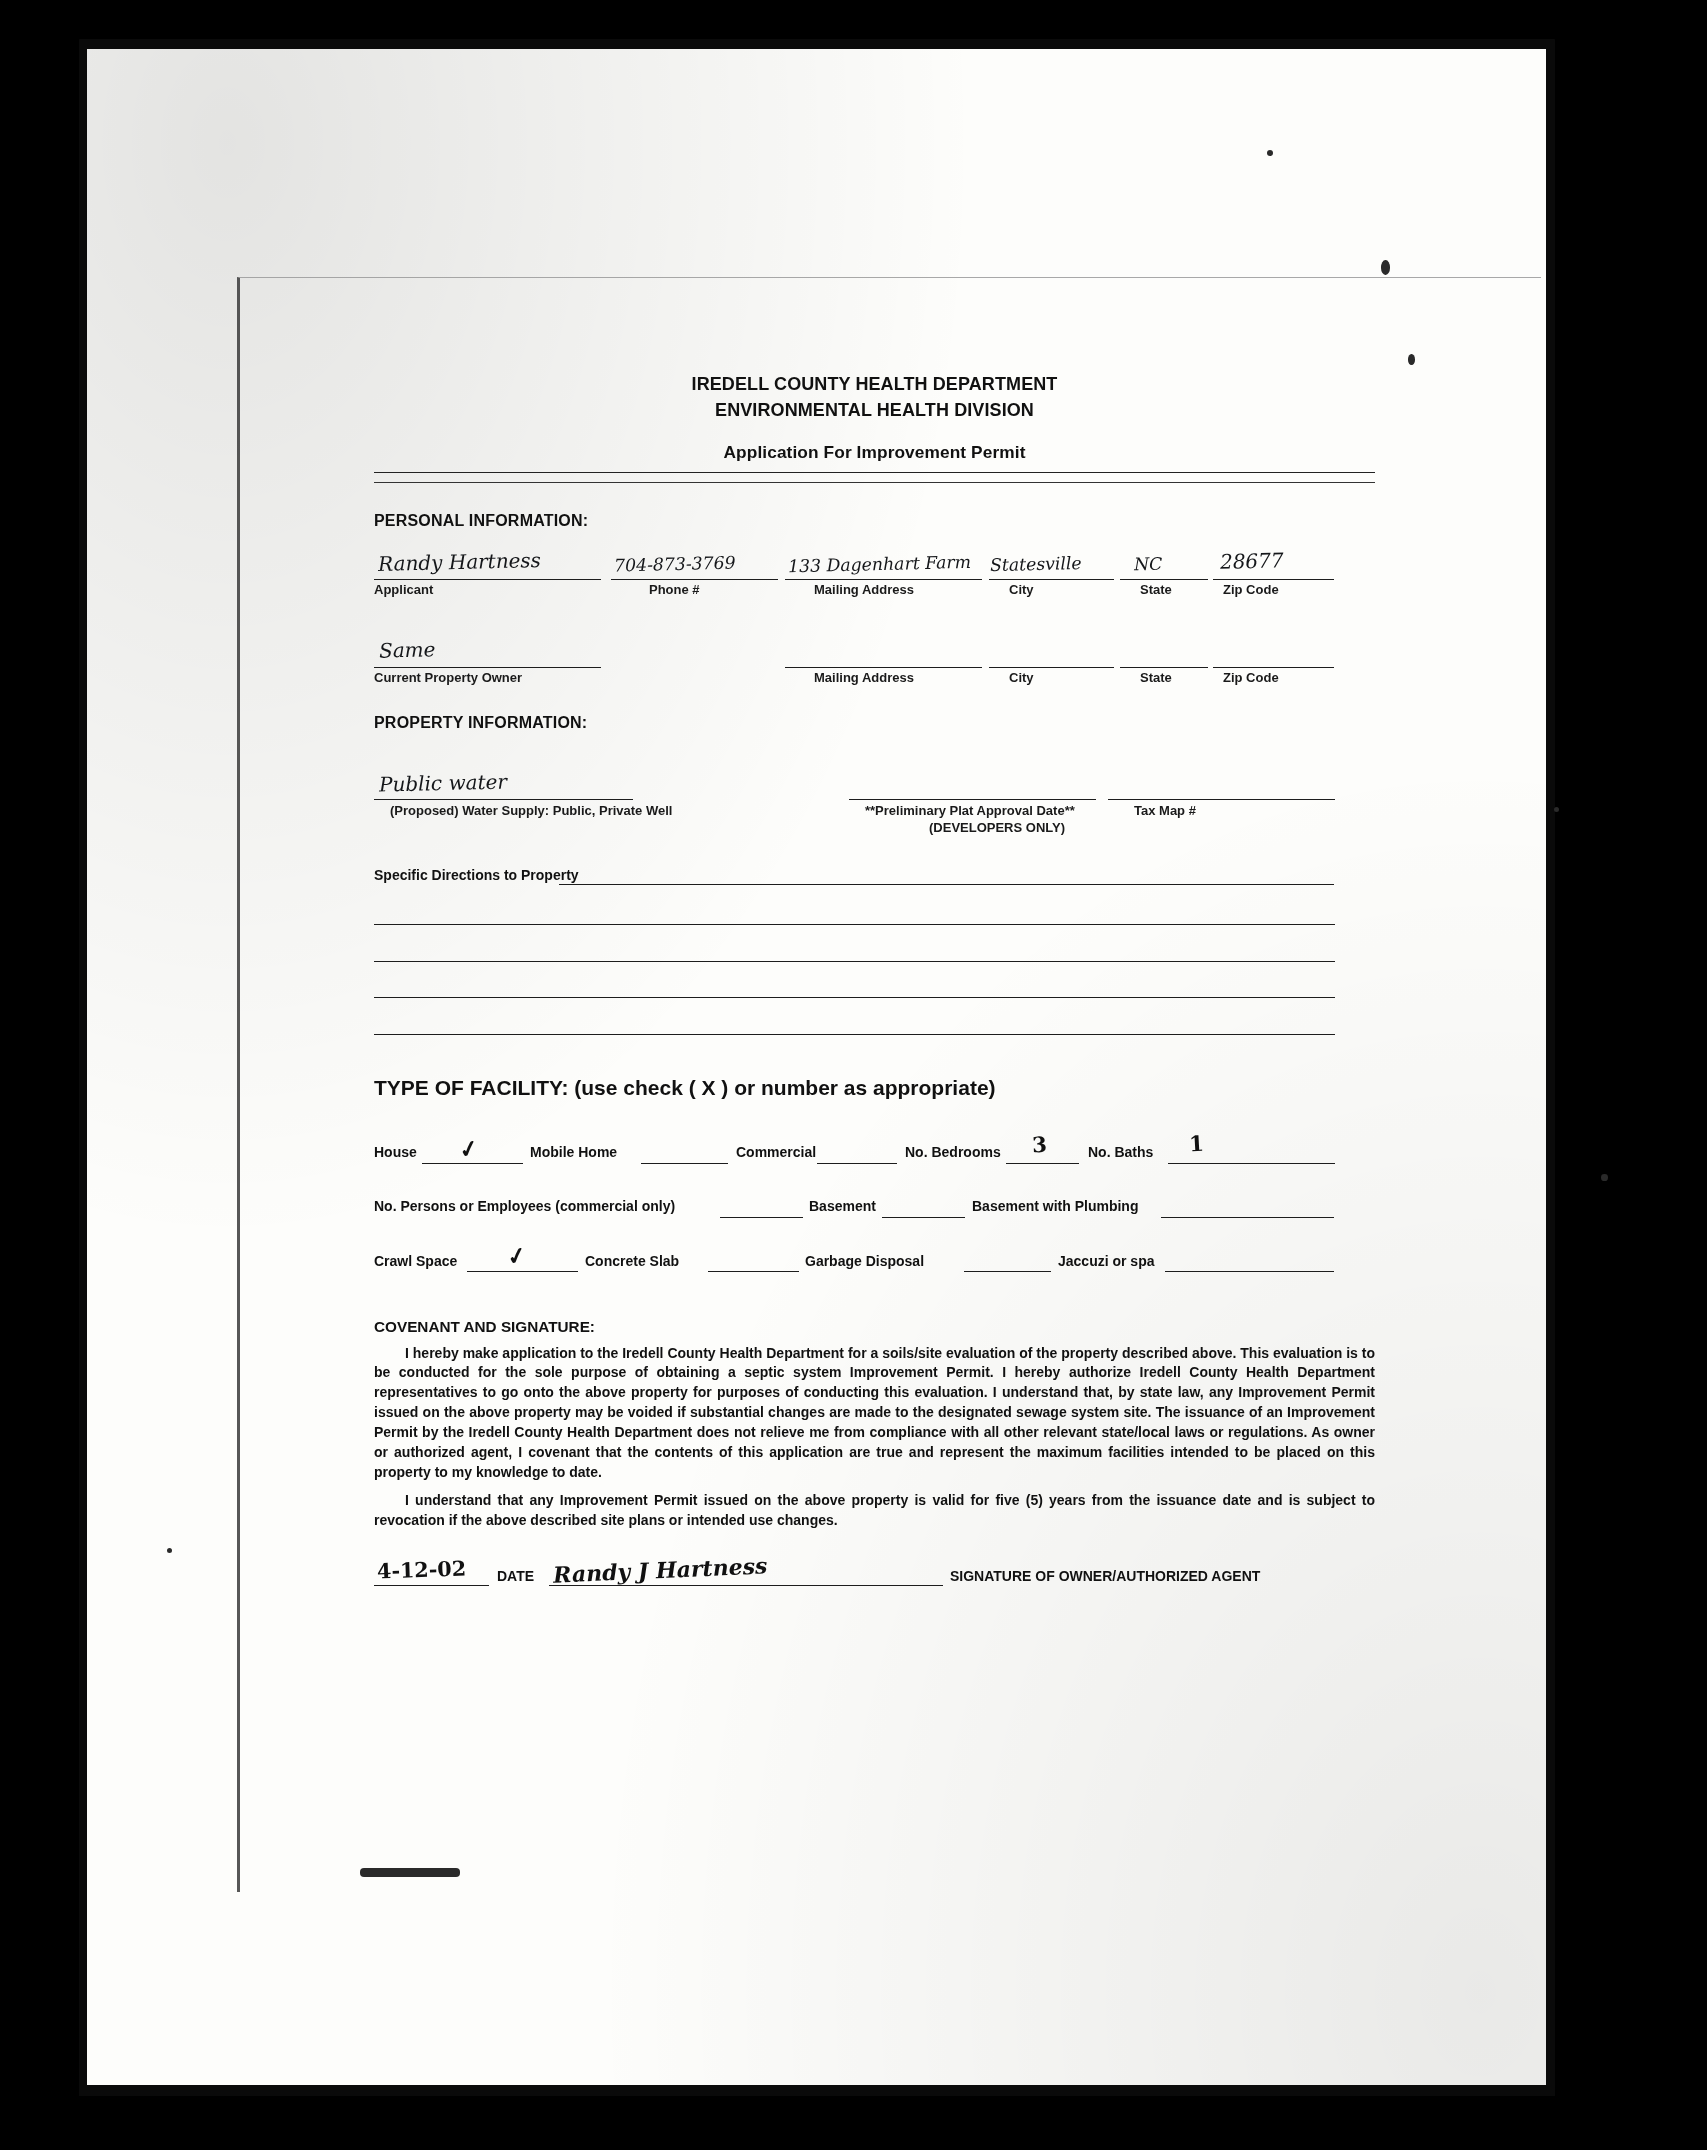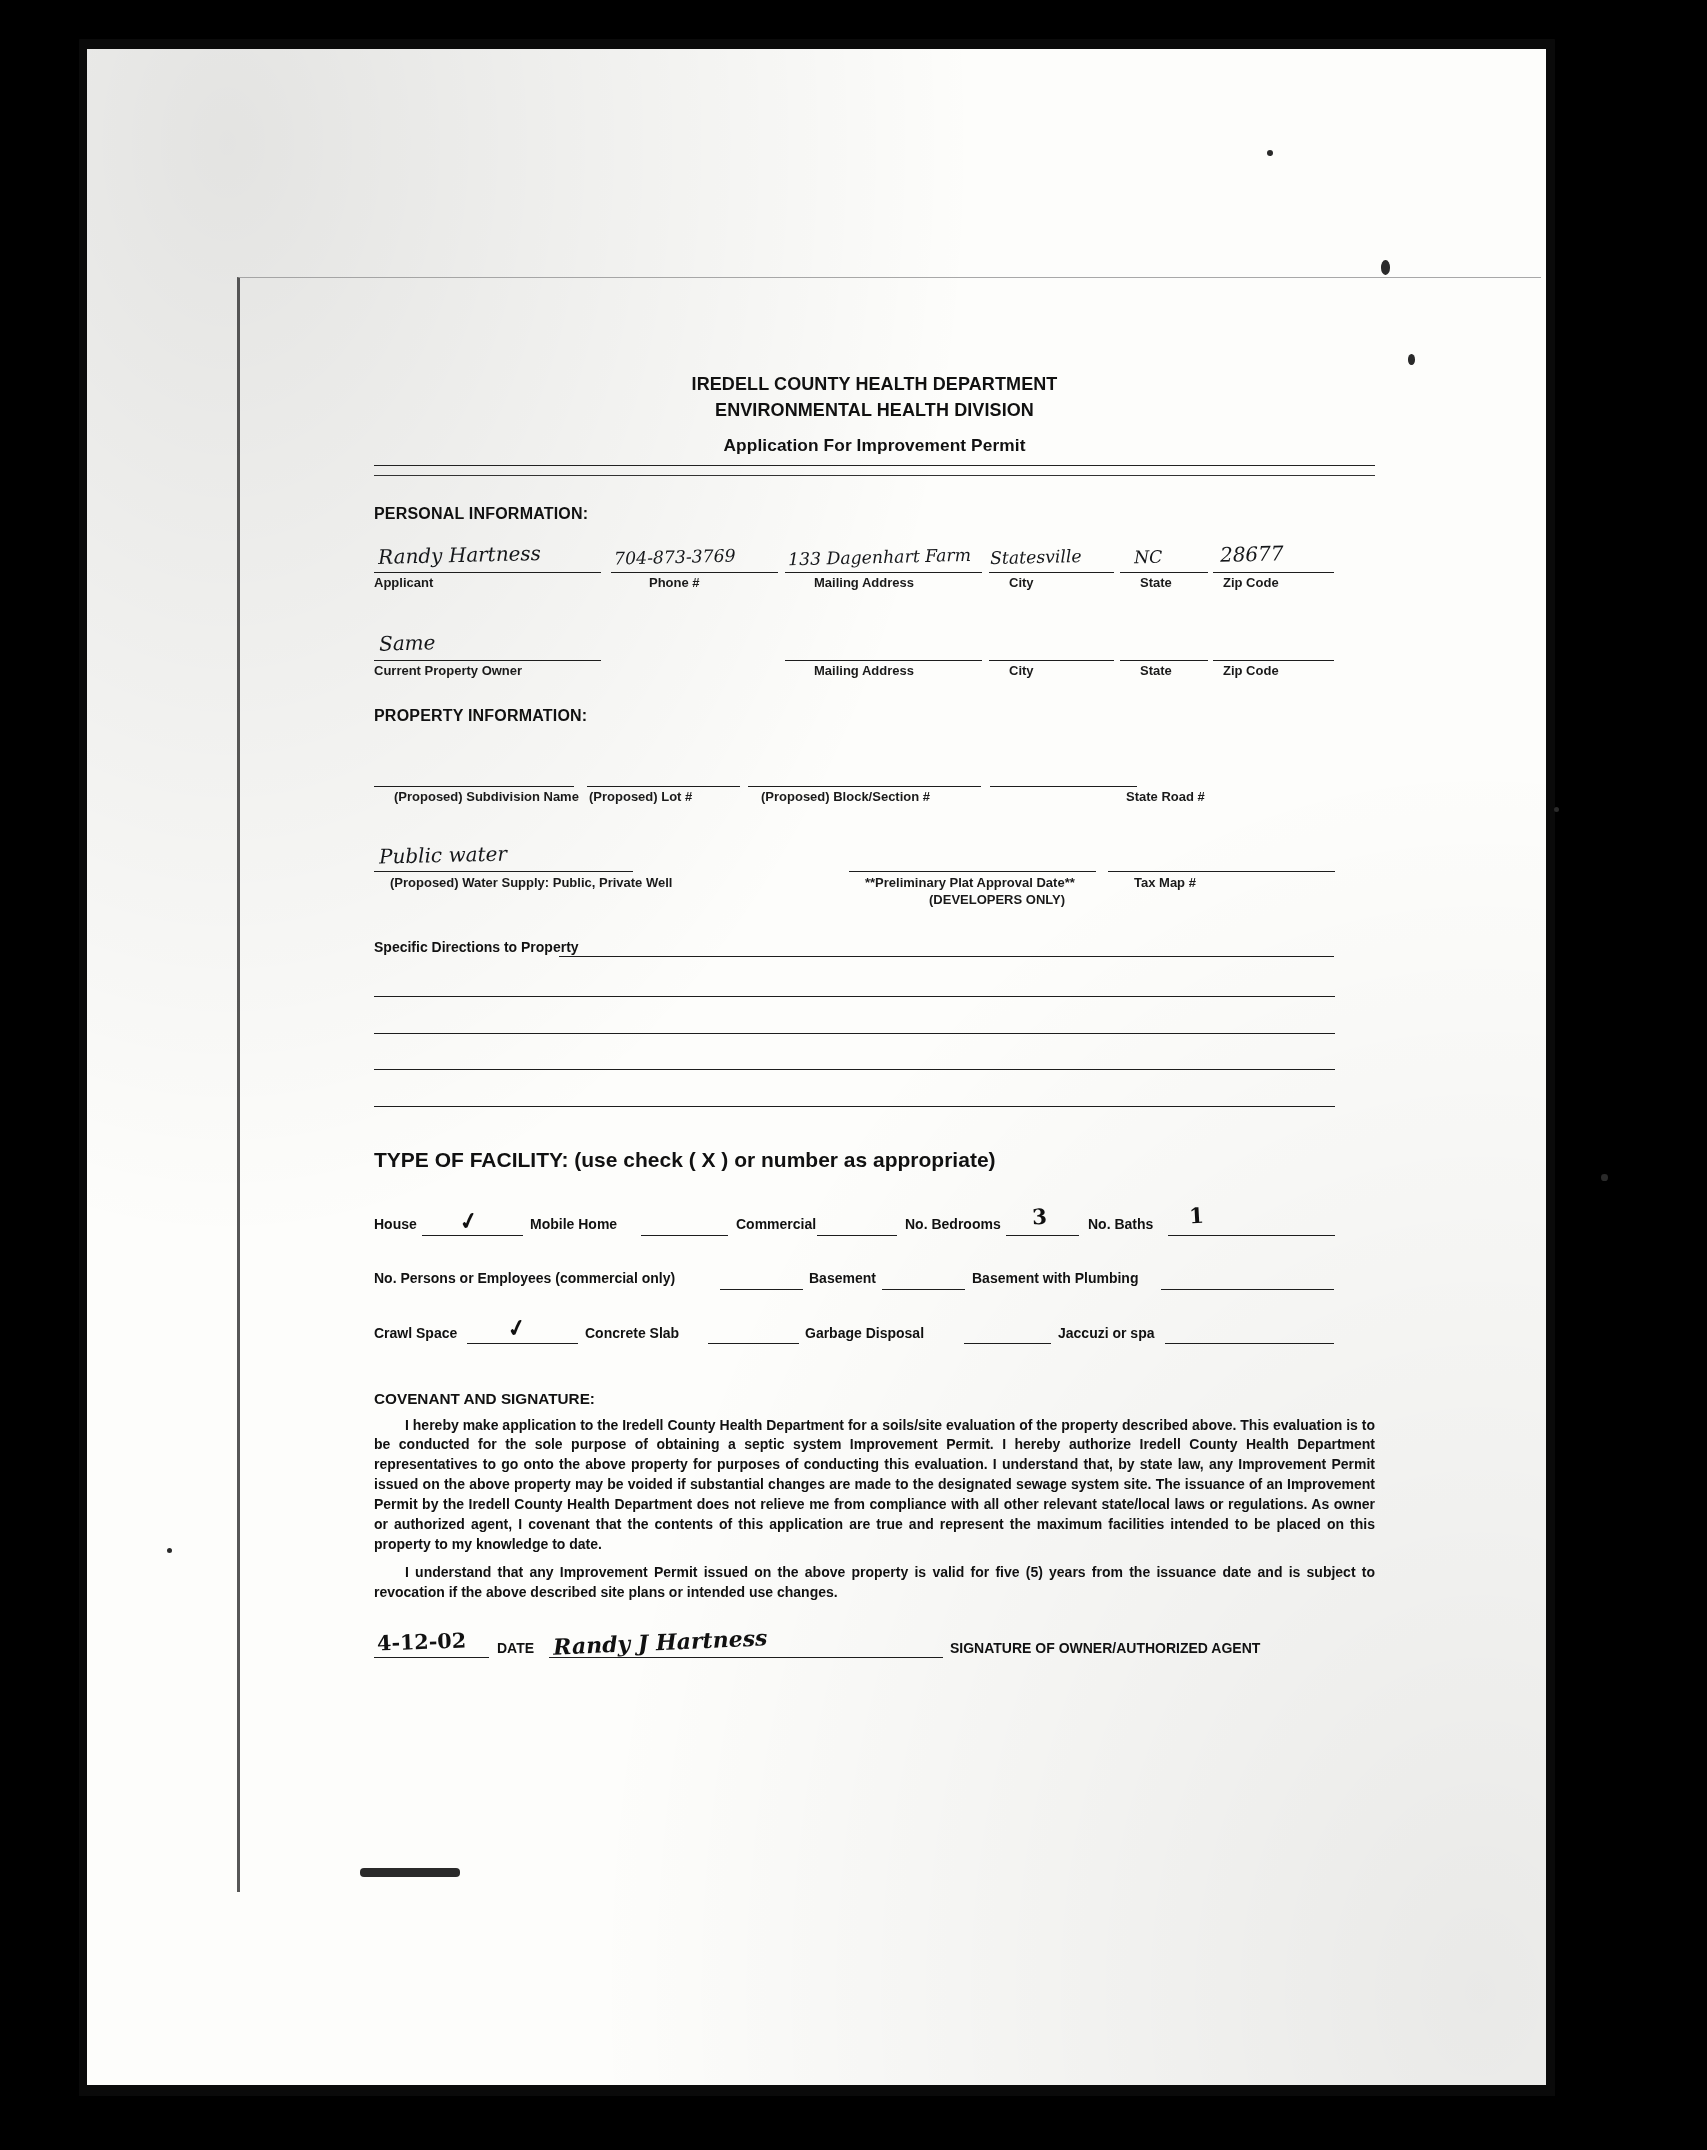--- a/index.html
+++ b/index.html
@@ -72,21 +72,21 @@
     color: #111;
   }
 
   .hdr {
     text-align: center;
     font-weight: bold;
     letter-spacing: 0.1px;
   }
   .hdr .l1 { font-size: 18px; }
   .hdr .l2 { font-size: 18px; margin-top: 4.7px; }
-  .hdr .l3 { font-size: 17.3px; margin-top: 14px; }
+  .hdr .l3 { font-size: 17.3px; margin-top: 21px; }
 
   .rule {
     border-bottom: 1.3px solid #222;
     margin: 9.3px 0 0 0;
   }
   .rule.thin { border-bottom: 1px solid #333; }
 
   .instructions {
     font-size: 14.3px;
     line-height: 1.45;
@@ -299,34 +299,20 @@
 
     <div class="fline" style="left:746px;width:88px;"></div>
     <div class="fcap" style="left:766px;">State</div>
 
     <div class="fline" style="left:839px;width:121px;"></div>
     <div class="fcap" style="left:849px;">Zip Code</div>
   </div>
 
   <div class="section-title">PROPERTY INFORMATION:</div>
 
-  <div class="fieldrow" style="margin-top:35px;height:44px;">
-    <div class="fline" style="left:0;width:200px;"></div>
-    <div class="fcap" style="left:20px;">(Proposed) Subdivision Name</div>
-    <div class="hw small" style="left:13.3px;bottom:21.3px;"></div>
-
-    <div class="fline" style="left:213px;width:153px;"></div>
-    <div class="fcap" style="left:215px;">(Proposed) Lot #</div>
-
-    <div class="fline" style="left:374px;width:233px;"></div>
-    <div class="fcap" style="left:387px;">(Proposed) Block/Section #</div>
-
-    <div class="fline" style="left:616px;width:147px;"></div>
-    <div class="fcap" style="left:752px;">State Road #</div>
-  </div>
 
   <div class="fieldrow" style="margin-top:44px;height:59px;">
     <div class="fline" style="left:0;width:259px;bottom:35px;"></div>
     <div class="fcap" style="left:16px;bottom:17.3px;">(Proposed) Water Supply: Public, Private Well</div>
     <div class="hw" style="left:5.3px;bottom:40px;">Public water</div>
 
     <div class="fline" style="left:475px;width:247px;bottom:35px;"></div>
     <div class="fcap" style="left:491px;bottom:17.3px;">**Preliminary Plat Approval Date**</div>
     <div class="fcap" style="left:555px;bottom:0px;">(DEVELOPERS ONLY)</div>
 

